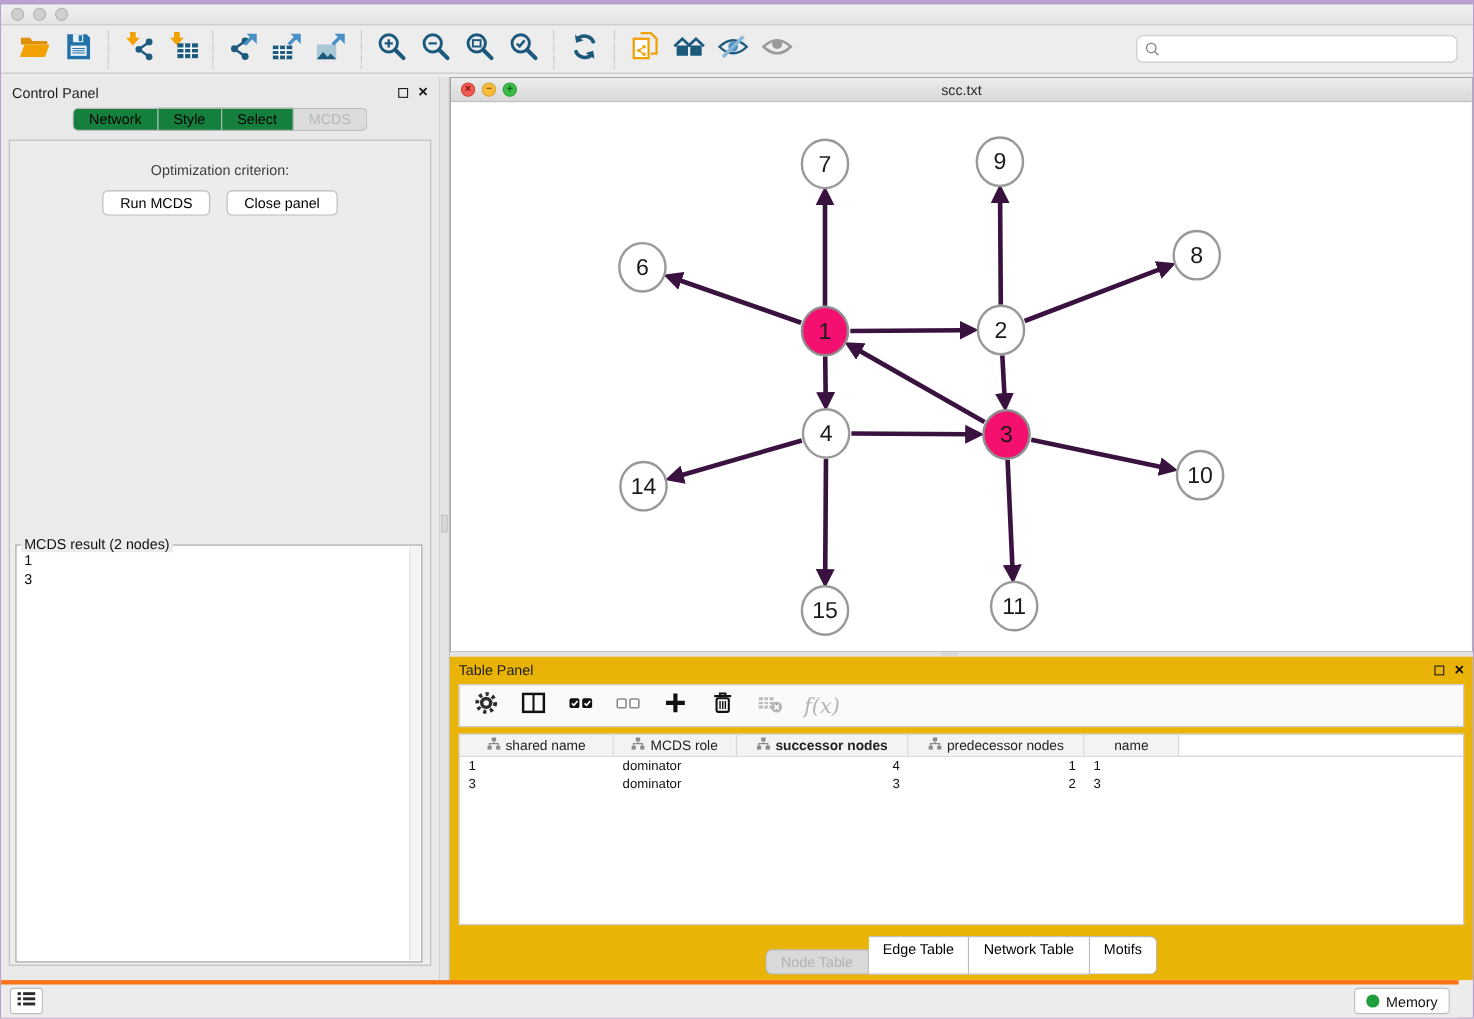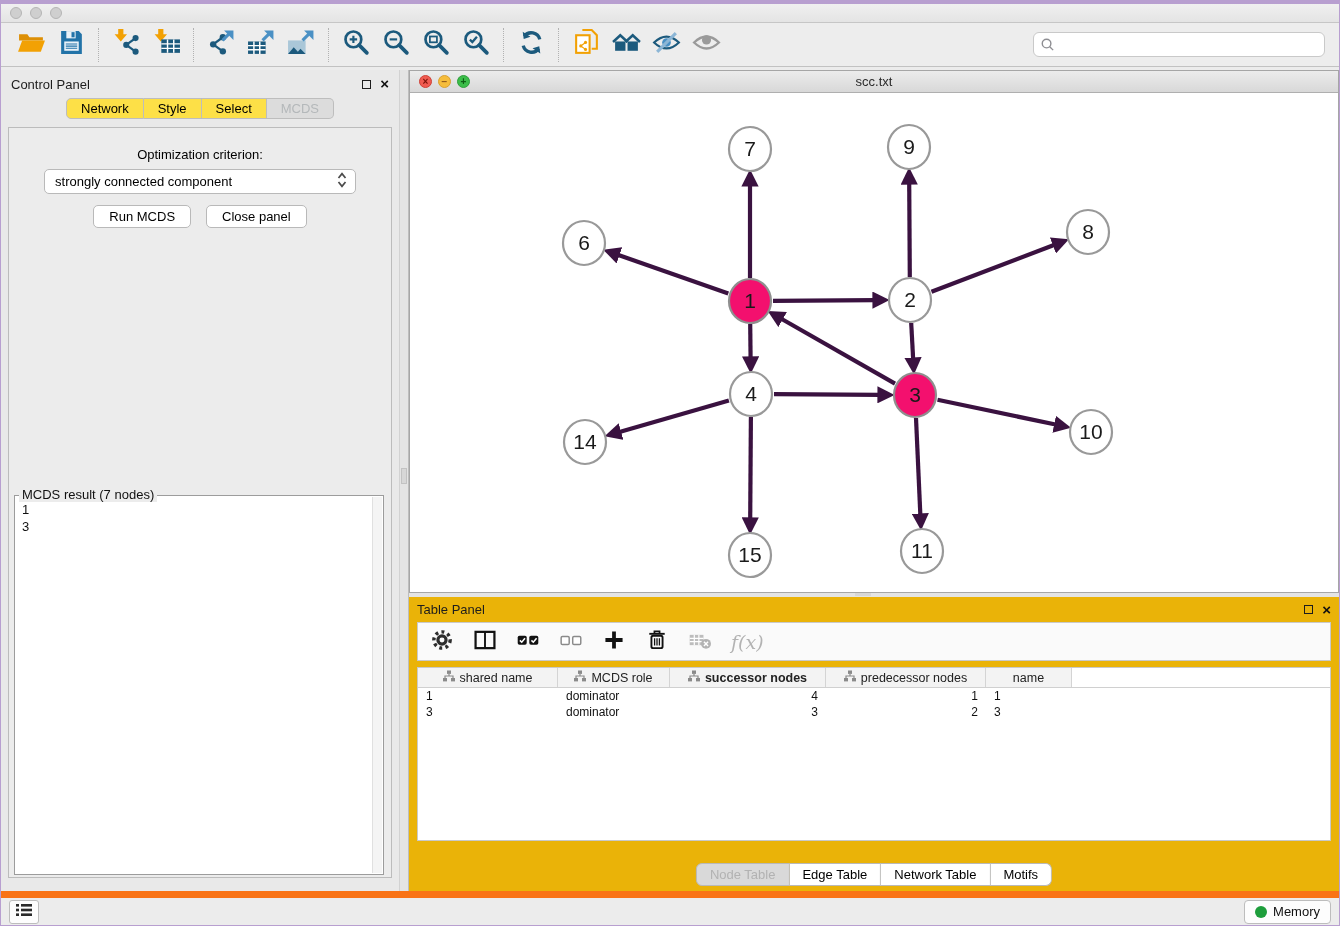--- a/index.html
+++ b/index.html
@@ -29,27 +29,27 @@
 
   
   .control-panel { width:400px; background:#e9e9e9; position:relative; }
   .cp-header { height:28px; display:flex; align-items:center; padding:0 10px; }
   .panel-title { font-size:13px; color:#1d1d1d; }
   .panel-icons { margin-left:auto; display:flex; align-items:center; gap:9px; }
   .float-box { width:9px; height:9px; border:1.5px solid #1d1d1d; display:inline-block; cursor:pointer; }
   .close-x { font-size:15px; font-weight:900; color:#111; line-height:10px; cursor:pointer; }
 
   .tabs-row { display:flex; justify-content:center; }
-  .tab { font-size:13px; padding:2px 14px; background:#fde047; border:1px solid #bdbdbd; border-left:none; cursor:pointer; }
+  .tab { font-size:13px; padding:2px 14px; background:#15803d; border:1px solid #bdbdbd; border-left:none; cursor:pointer; }
   .tab:first-child { border-left:1px solid #bdbdbd; border-radius:5px 0 0 5px; }
   .tab:last-child { border-radius:0 5px 5px 0; }
   .tab.active { background:#dcdcdc; color:#b4b8ba; }
 
   .cp-body { position:absolute; left:7px; right:7px; top:57px; bottom:13px; border:1px solid #bcbcbc; background:#ececec; }
-  .opt-label { text-align:center; margin-top:19px; font-size:13px; color:#000000; }
+  .opt-label { text-align:center; margin-top:19px; font-size:13px; color:#404040; }
   .opt-select { width:312px; height:25px; margin:7px auto 0; background:#fff; border:1px solid #b9b9b9; border-radius:5px;
                 display:flex; align-items:center; padding:0 6px 0 10px; font-size:13px; cursor:pointer; }
   .opt-select .stepper { margin-left:auto; }
   .opt-buttons { display:flex; justify-content:center; gap:15px; margin-top:11px; }
   .btn { height:23px; padding:0 15px; background:#fff; border:1px solid #b9b9b9; border-radius:5px; font-size:13px; cursor:pointer; }
 
   .result-box { position:absolute; left:5px; right:7px; bottom:2px; height:380px; border:1px solid #9c9c9c; background:#fff; }
   .result-legend { position:absolute; top:-9px; left:4px; background:#ececec; padding:0 3px; font-size:13px; color:#111; }
   .result-list { position:absolute; inset:1px 11px 1px 1px; padding:4px 0 0 6px; font-size:13px; line-height:17px; color:#111; overflow:hidden; }
   .result-scroll { position:absolute; top:1px; bottom:1px; right:1px; width:10px; background:#f4f4f4; border-left:1px solid #e0e0e0; }
@@ -82,26 +82,26 @@
   .tp-tool svg { width:24px; height:24px; }
   .fx { font-family:"DejaVu Serif", serif; font-style:italic; font-size:19px; color:#b3b3b3; }
   .tp-table { margin-top:6px; border:1px solid #c9c9c9; background:#fff; height:174px; overflow:hidden; }
   .thead { display:flex; height:20px; border-bottom:1px solid #d0d0d0; }
   .th { background:#f3f3f3; border-right:1px solid #d4d4d4; display:flex; align-items:center; justify-content:center;
         gap:5px; font-size:12.5px; color:#222; cursor:pointer; }
   .tr { display:flex; height:16px; }
   .td { font-size:12px; color:#111; padding:1px 8px 0; white-space:nowrap; overflow:hidden; }
   .tp-tabs { position:absolute; bottom:5px; left:50%; transform:translateX(-50%); display:flex; }
   .seg { font-size:13px; padding:3px 13px; background:#fff; border:1px solid #b9b9b9; border-left:none; cursor:pointer; }
-  .seg:first-child { border-left:1px solid #b9b9b9; border-radius:6px 0 0 6px; }
+  .seg:first-child { border-left:1px solid #b9b9b9; border-radius:6px 0 0 6px;margin-top:12px; }
   .seg:last-child { border-radius:0 6px 6px 0; }
   .seg.active { background:#d9d9d9; color:#b2b2b2; }
 
   
-  .status-bar { position:absolute; bottom:0; left:0; right:0; height:34px; background:#ececec; border-top:7px solid #f97316;
+  .status-bar { position:absolute; bottom:0; left:0; right:13px; height:34px; background:#ececec; border-top:4px solid #f97316;
                 display:flex; align-items:center; padding:0 8px; }
   .sb-btn { width:30px; height:24px; background:#fdfdfd; border:1px solid #bdbdbd; border-radius:3px;
             display:flex; align-items:center; justify-content:center; cursor:pointer; }
   .mem-btn { margin-left:auto; height:24px; display:flex; align-items:center; gap:6px; padding:0 10px;
              background:#fdfdfd; border:1px solid #bdbdbd; border-radius:4px; font-size:13px; color:#111; cursor:pointer; }
   .mem-dot { width:12px; height:12px; border-radius:50%; }
 </style>
 </head>
 <body>
 
@@ -285,34 +285,26 @@
         </span>
       </div>
       <div class="tabs-row">
           <div class="tab">Network</div>
           <div class="tab">Style</div>
           <div class="tab">Select</div>
           <div class="tab active">MCDS</div>
         </div>
       <div class="cp-body">
         <div class="opt-label">Optimization criterion:</div>
-        <div class="opt-select">
-          <span>strongly connected component</span>
-          <span class="stepper">
-            <svg width="14" height="16" viewBox="0 0 14 16">
-                <path d="M3.5 6l3.5-4.4L10.5 6M3.5 10l3.5 4.4L10.5 10" stroke="#4a4a4a" stroke-width="1.7" fill="none"></path>
-              </svg>
-          </span>
-        </div>
         <div class="opt-buttons">
           <button class="btn">Run MCDS</button>
           <button class="btn">Close panel</button>
         </div>
         <div class="result-box">
-          <span class="result-legend">MCDS result (7 nodes)</span>
+          <span class="result-legend">MCDS result (2 nodes)</span>
           <div class="result-list">
               <div>1</div>
               <div>3</div>
             </div>
           <div class="result-scroll"></div>
         </div>
       </div>
     </div>
 
     <div class="vsplit">

